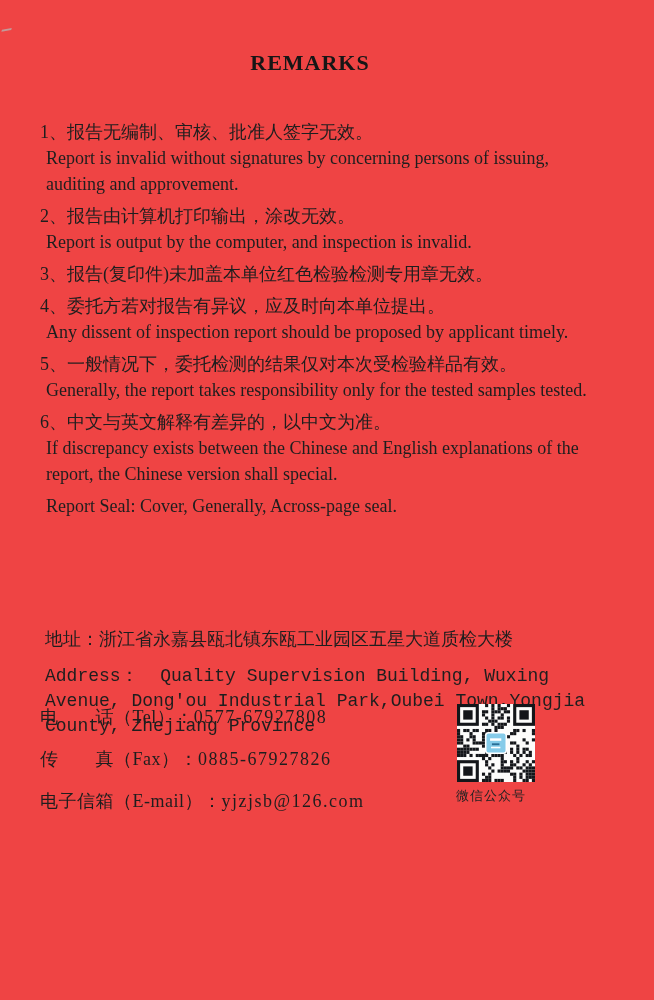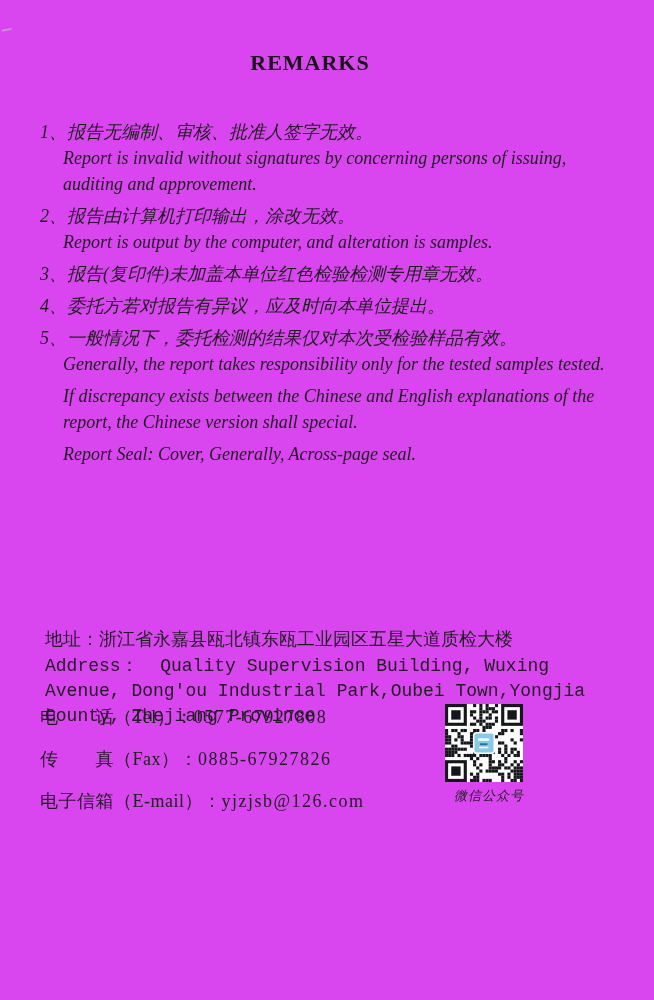--- a/index.html
+++ b/index.html
@@ -4,21 +4,21 @@
 <style>
   html, body { margin: 0; padding: 0; }
   body {
     width: 654px; height: 1000px;
     background: #e9e9e9;
     font-family: "Liberation Serif", "DejaVu Serif", serif;
   }
   .page {
     position: relative;
     width: 654px; height: 1000px;
-    background: #d946ef;
+    background: #ef4444;
     color: #1e1e1e;
     overflow: hidden;
   }
   
   .scan-artifact {
     position: absolute; left: 1px; top: 29px;
     width: 10px; height: 4px;
     border-top: 2px solid #b5b5b5;
     transform: rotate(-10deg) skewX(-25deg);
     opacity: .75;
@@ -27,50 +27,49 @@
     position: absolute; top: 50px; left: 0;
     width: 620px;
     text-align: center;
     font-size: 22px; font-weight: bold;
     letter-spacing: 1px;
     color: #161616;
   }
   .remarks {
     position: absolute; top: 119px; left: 40px;
     width: 592px;
-    font-size: 18px; line-height: 26px; font-style: italic;
+    font-size: 18px; line-height: 26px;
   }
   .remark-item { margin-bottom: 6px; }
   .cn-line { white-space: nowrap; }
   .num { display: inline-block; min-width: 23px; }
   .en-line {
-    margin-left: 23px;
+    margin-left: 6px;
     max-width: 562px;
     white-space: pre-wrap;
   }
   .address-block {
     position: absolute; top: 627px; left: 45px;
     width: 580px;
     font-size: 18px; line-height: 25px;
   }
-  .address-cn { margin-bottom: 2px; white-space: nowrap; }
+  .address-cn { margin-bottom: 12px; white-space: nowrap; }
   .address-en { white-space: pre-wrap; font-family: Liberation Mono, monospace; }
   .contact-block {
     position: absolute; top: 704px; left: 40px;
     width: 400px;
     font-size: 18px; line-height: 26px;
   }
   .contact-row { margin-bottom: 16px; white-space: pre; }
   .contact-label { letter-spacing: .5px; }
   .contact-value { letter-spacing: 1.5px; }
   .qr-block {
-    position: absolute; left: 444px; top: 704px;
+    position: absolute; left: 456px; top: 704px;
     width: 80px;
-    text-align: right;
-    font-style: italic;
+    text-align: left;
   }
   .qr-code { display: block; width: 78px; height: 78px; margin: 0 auto; }
   .qr-caption {
     margin-top: 5px;
     font-size: 13px;
     letter-spacing: 1px;
     color: #222;
     white-space: nowrap;
   }
 </style>
@@ -83,33 +82,35 @@
 
   <div class="doc-title">REMARKS</div>
 
   <div class="remarks">
     <div class="remark-item">
       <div class="cn-line"><span class="num">1、</span><span>报告无编制、审核、批准人签字无效。</span></div>
       <div class="en-line">Report is invalid without signatures by concerning persons of issuing, auditing and approvement.</div>
     </div>
     <div class="remark-item">
       <div class="cn-line"><span class="num">2、</span><span>报告由计算机打印输出，涂改无效。</span></div>
-      <div class="en-line">Report is output by the computer, and alteration is samples.</div>
+      <div class="en-line">Report is output by the computer, and inspection is invalid.</div>
     </div>
     <div class="remark-item">
       <div class="cn-line"><span class="num">3、</span><span>报告(复印件)未加盖本单位红色检验检测专用章无效。</span></div>
     </div>
     <div class="remark-item">
       <div class="cn-line"><span class="num">4、</span><span>委托方若对报告有异议，应及时向本单位提出。</span></div>
+      <div class="en-line">Any dissent of inspection report should be proposed by applicant timely.</div>
     </div>
     <div class="remark-item">
       <div class="cn-line"><span class="num">5、</span><span>一般情况下，委托检测的结果仅对本次受检验样品有效。</span></div>
       <div class="en-line">Generally, the report takes responsibility only for the tested samples tested.</div>
     </div>
     <div class="remark-item">
+      <div class="cn-line"><span class="num">6、</span><span>中文与英文解释有差异的，以中文为准。</span></div>
       <div class="en-line">If discrepancy exists between the Chinese and English explanations of the report, the Chinese version shall special.</div>
     </div>
     <div class="remark-item">
       <div class="en-line">Report Seal: Cover, Generally, Across-page seal.</div>
     </div>
   </div>
 
   <div class="address-block">
     <div class="address-cn">地址：浙江省永嘉县瓯北镇东瓯工业园区五星大道质检大楼</div>
     <div class="address-en">Address：  Quality Supervision Building, Wuxing Avenue, Dong'ou Industrial Park,Oubei Town,Yongjia County, Zhejiang Province</div>

